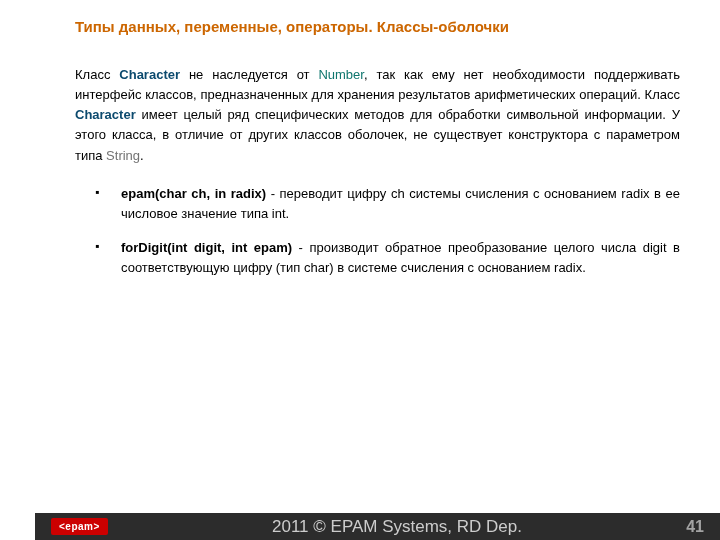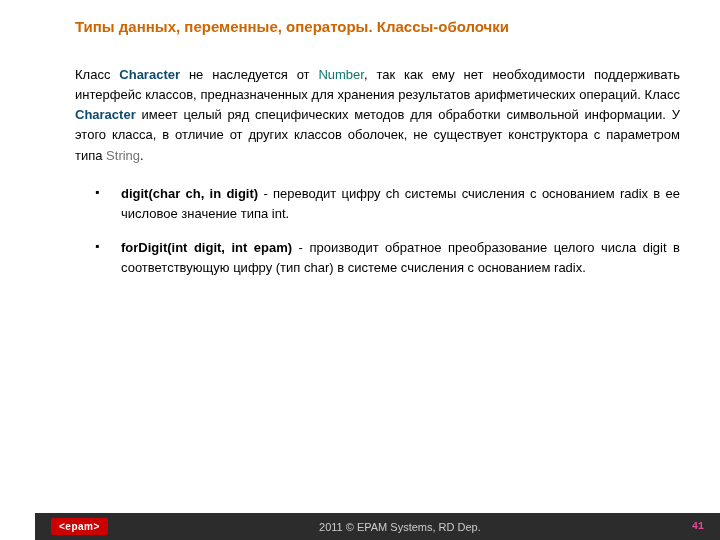--- a/index.html
+++ b/index.html
@@ -114,48 +114,47 @@
       color: #fff;
       font-size: 10px;
       font-weight: bold;
       padding: 3px 8px;
       border-radius: 2px;
       letter-spacing: 0.5px;
     }
 
     .footer-text {
       color: #ccc;
-      font-size: 11px;
+      font-size: 17px;
     }
 
     .footer-page {
-      color: #ec4899;
-      font-size: 10px;
+      color: #a3a3a3;
+      font-size: 16px;
       font-weight: bold;
-      font-family: Liberation Mono, monospace;
     }
   </style>
 </head>
 <body>
 
 <div class="page">
   <div class="header">
     <div class="header-title">Типы данных, переменные, операторы. Классы-оболочки</div>
   </div>
 
   <div class="content">
     <p class="main-text">
       <span>Класс </span><span class="highlight-character">Character</span><span> не наследуется от </span><span class="highlight-number">Number</span><span>, так как ему нет необходимости поддерживать интерфейс классов, предназначенных для хранения результатов арифметических операций. Класс </span><span class="highlight-character">Character</span><span> имеет целый ряд специфических методов для обработки символьной информации. У этого класса, в отличие от других классов оболочек, не существует конструктора с параметром типа </span><span class="highlight-string">String</span><span>.</span>
     </p>
 
     <div class="list-section">
       <div class="list-item">
         <span class="bullet">▪</span>
         <span class="list-item-text">
-          <span class="code-bold">digit(char ch, in digit)</span><span> - переводит цифру ch системы счисления с основанием radix в ее числовое значение типа int.</span>
+          <span class="code-bold">epam(char ch, in radix)</span><span> - переводит цифру ch системы счисления с основанием radix в ее числовое значение типа int.</span>
         </span>
       </div>
       <div class="list-item">
         <span class="bullet">▪</span>
         <span class="list-item-text">
           <span class="code-bold">forDigit(int digit, int epam)</span><span>  - производит обратное преобразование целого числа digit в соответствующую цифру (тип char) в системе счисления с основанием radix.</span>
         </span>
       </div>
     </div>
   </div>

